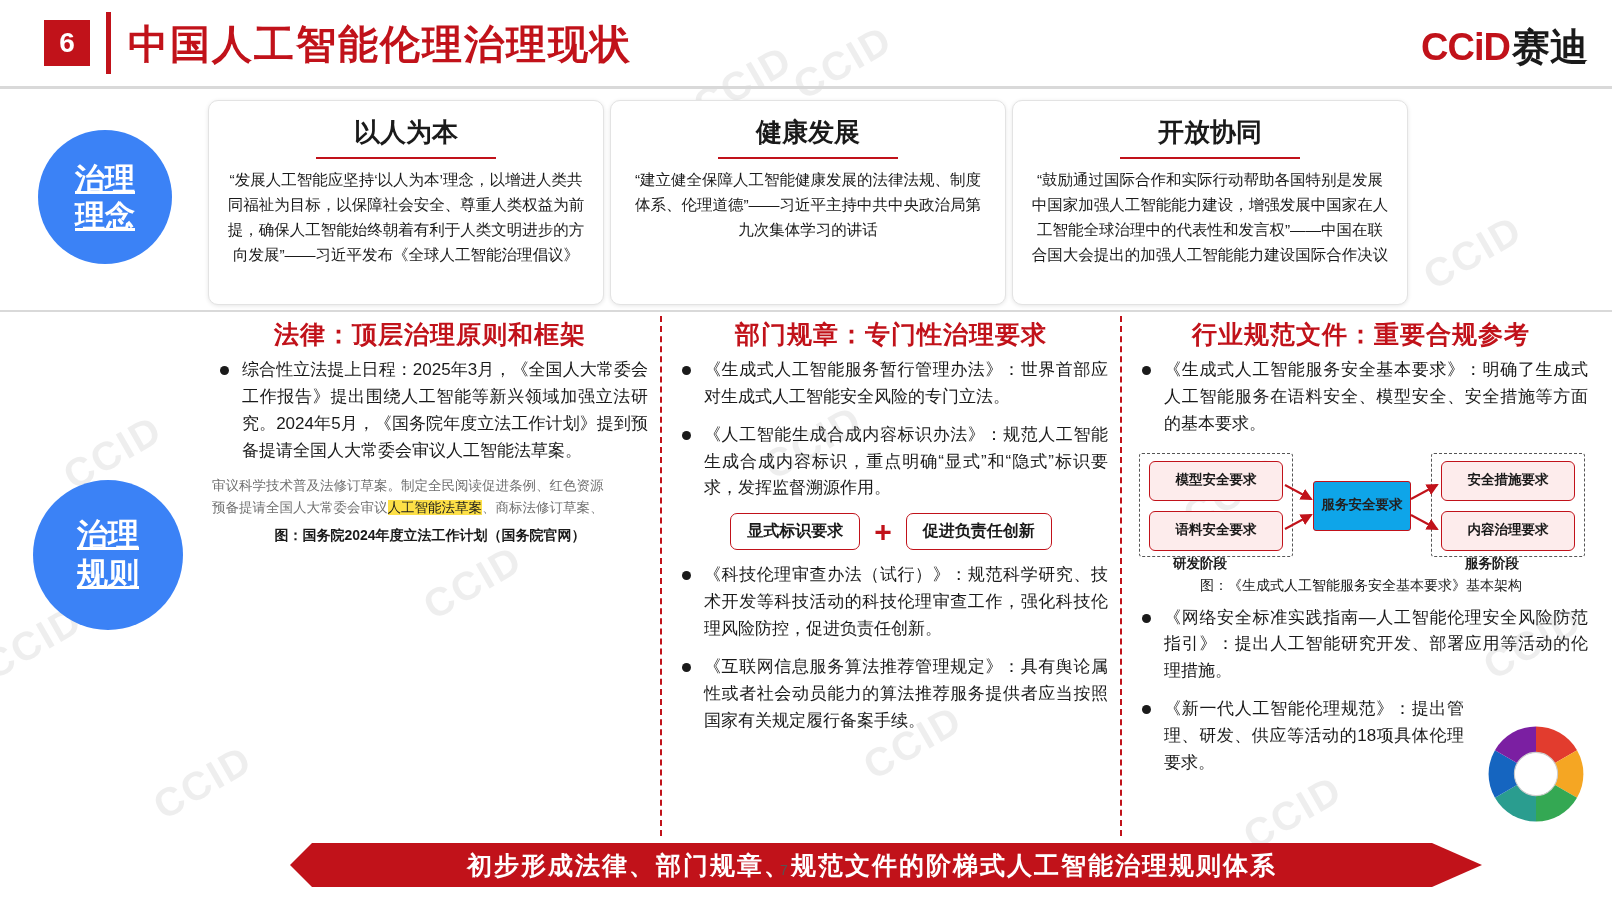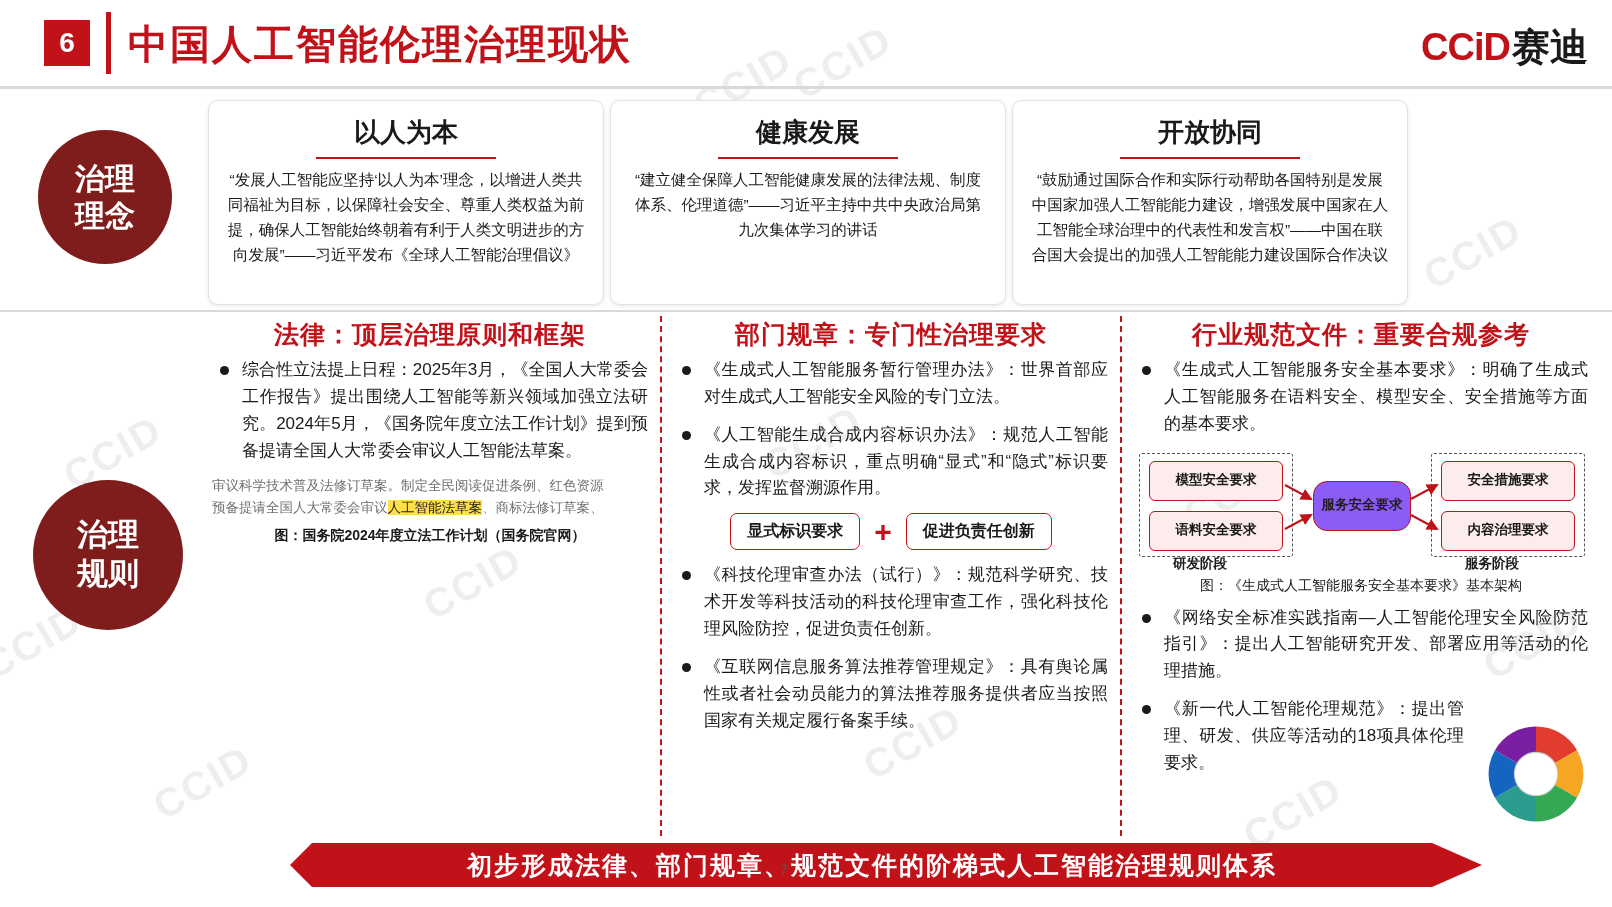--- a/index.html
+++ b/index.html
@@ -36,23 +36,23 @@
     font-family:"DejaVu Sans","Liberation Sans",sans-serif;
   }
   .logo{position:absolute;right:24px;top:22px;display:flex;align-items:center;}
   .logo-ccid{font-size:38px;font-weight:bold;color:#c1121a;letter-spacing:-1px;font-family:"Liberation Sans",sans-serif;}
   .logo-cn{font-size:38px;font-weight:bold;color:#1a1a1a;margin-left:2px;}
   .hdr-rule{position:absolute;left:0;top:86px;width:1612px;height:3px;background:#d9d9d9;}
 
   
   .badge{
     position:absolute;border-radius:50%;
-    background:#7f1d1d;color:#fff;font-weight:bold;
+    background:#3b82f6;color:#fff;font-weight:bold;
     display:flex;flex-direction:column;align-items:center;justify-content:center;
-    line-height:1.25;z-index:3;
+    line-height:1.25;z-index:3;text-decoration:underline;
   }
   #badge-1{left:38px;top:130px;width:134px;height:134px;font-size:30px;}
   #badge-2{left:33px;top:480px;width:150px;height:150px;font-size:31px;}
 
   
   .concepts{position:absolute;left:208px;top:100px;width:1200px;height:205px;z-index:2;display:flex;gap:6px;}
   .card{
     background:#fff;border:1px solid #e3e3e3;border-radius:10px;
     box-shadow:0 1px 4px rgba(0,0,0,0.10);
     width:448px;padding:8px 18px 10px 18px;box-sizing:border-box;
@@ -104,21 +104,21 @@
 
   
   .diagram{position:relative;width:452px;height:122px;margin:4px auto 2px auto;}
   .dbox{
     position:absolute;border:1.5px solid #c1121a;border-radius:6px;background:#fdecec;
     color:#1a1a1a;font-size:13.5px;font-weight:bold;text-align:center;
     display:flex;align-items:center;justify-content:center;line-height:1.25;
   }
   .dashed-grp{position:absolute;border:1.5px dashed #555;border-radius:3px;}
   .dcenter{
-    position:absolute;border:1.5px solid #c1121a;border-radius:14px;background:#8b5cf6;
+    position:absolute;border:1.5px solid #c1121a;border-radius:3px;background:#0ea5e9;
     font-size:13.5px;font-weight:bold;text-align:center;
     display:flex;align-items:center;justify-content:center;line-height:1.25;
   }
   .dstage{position:absolute;font-size:13.5px;font-weight:bold;color:#1a1a1a;}
 
   
   .emblem{position:absolute;right:10px;bottom:8px;width:108px;height:108px;}
 
   
   .banner{position:absolute;left:290px;top:843px;width:1192px;height:44px;z-index:4;}

